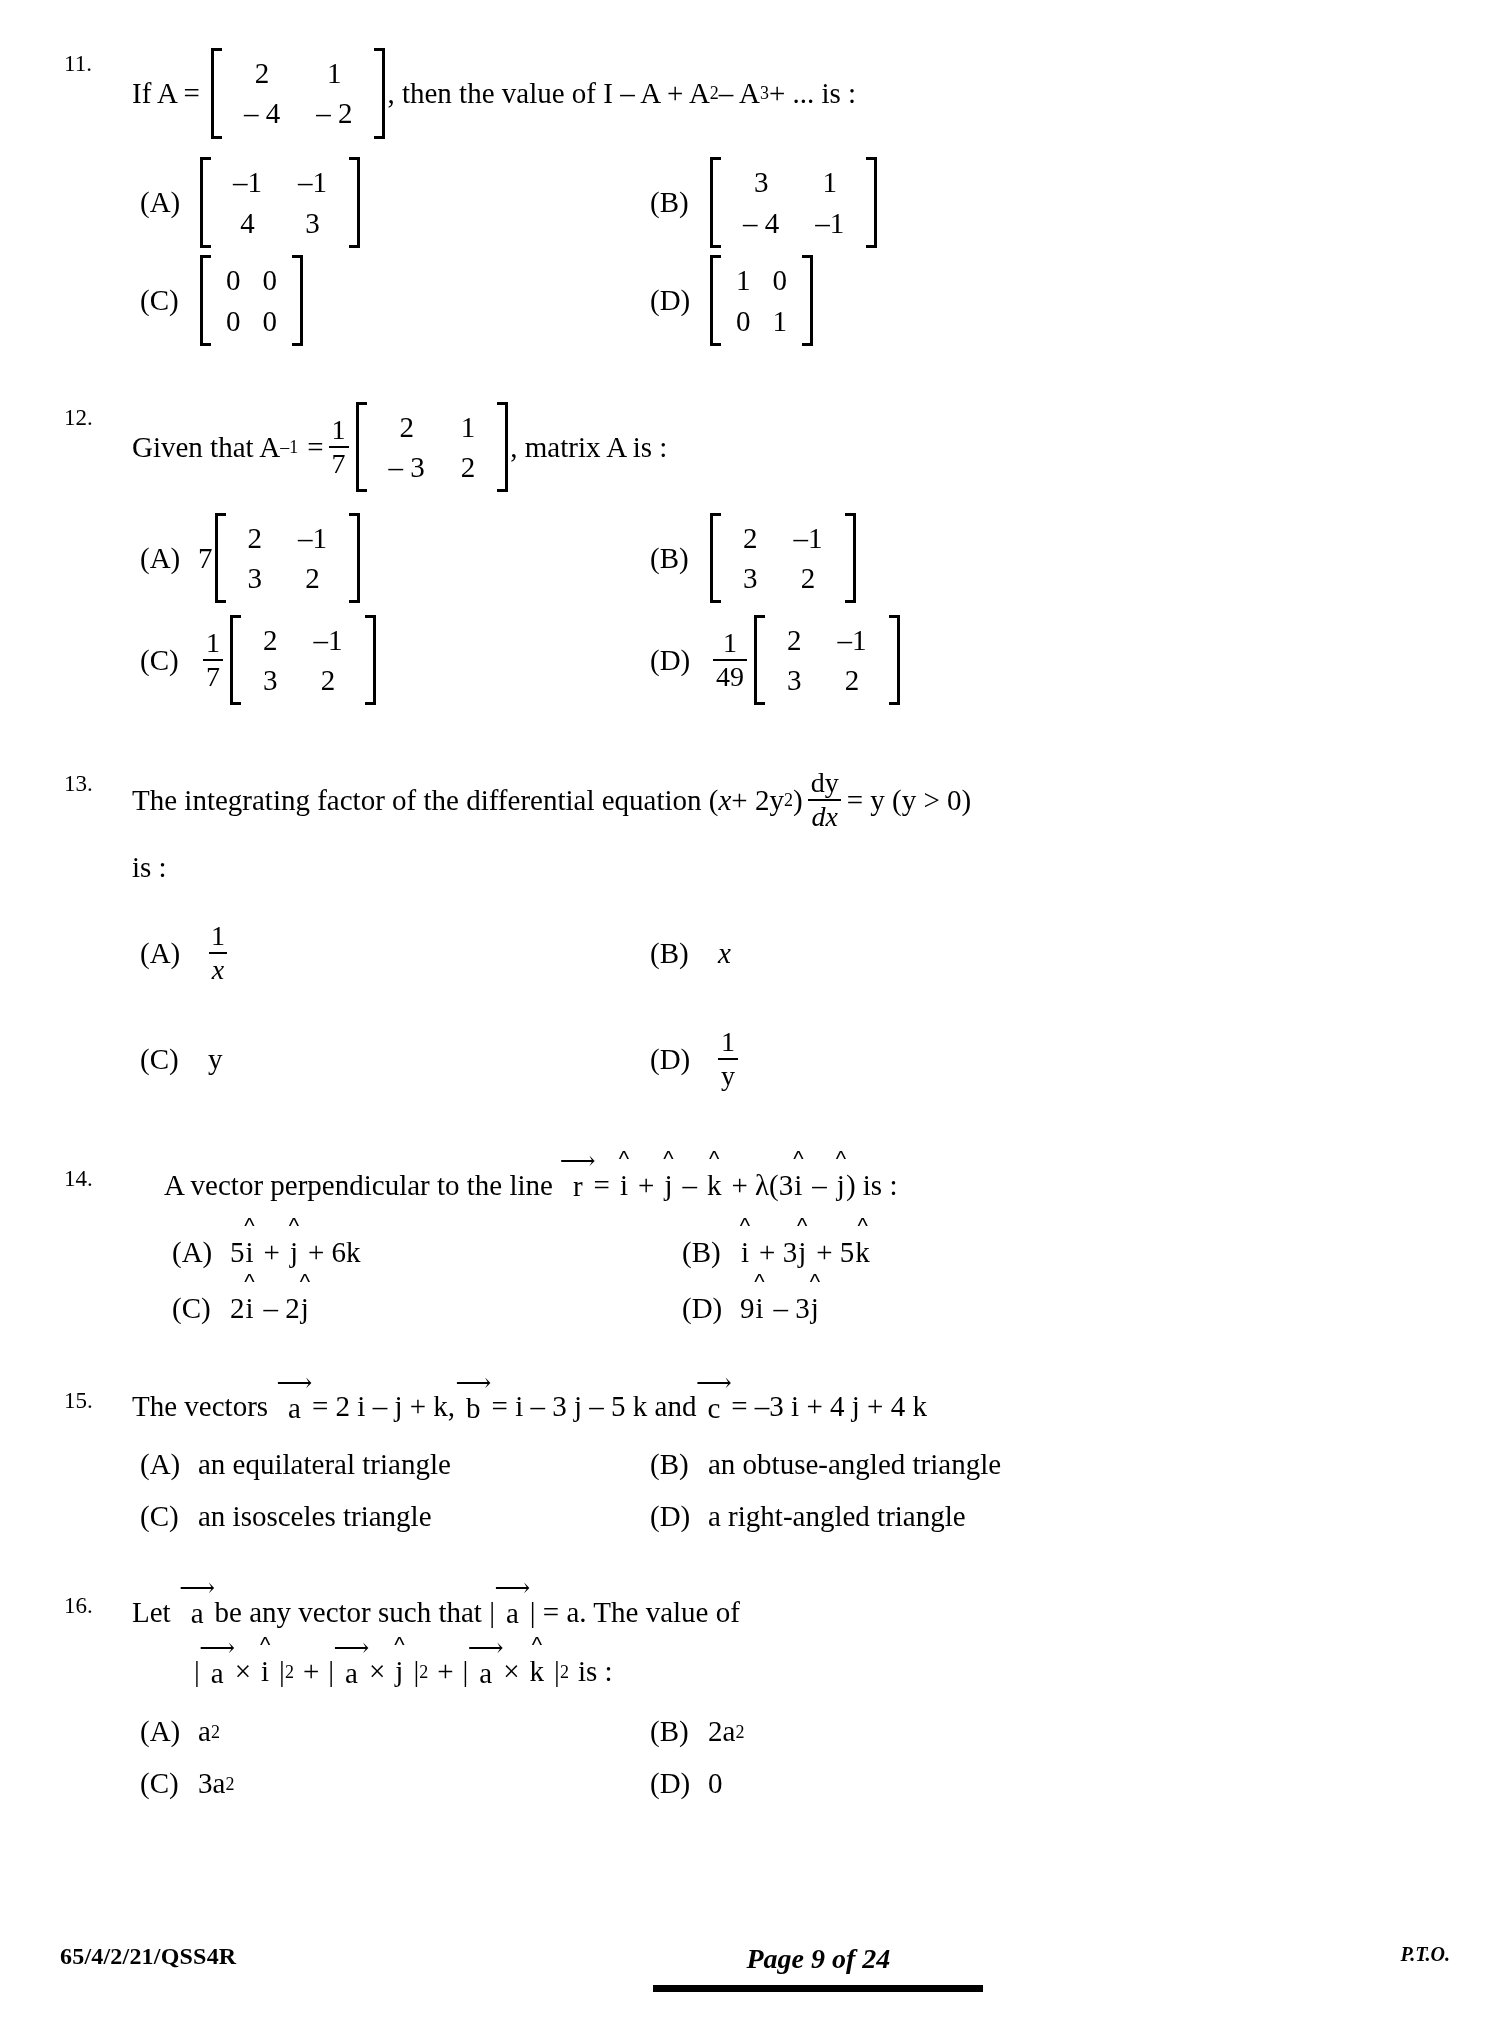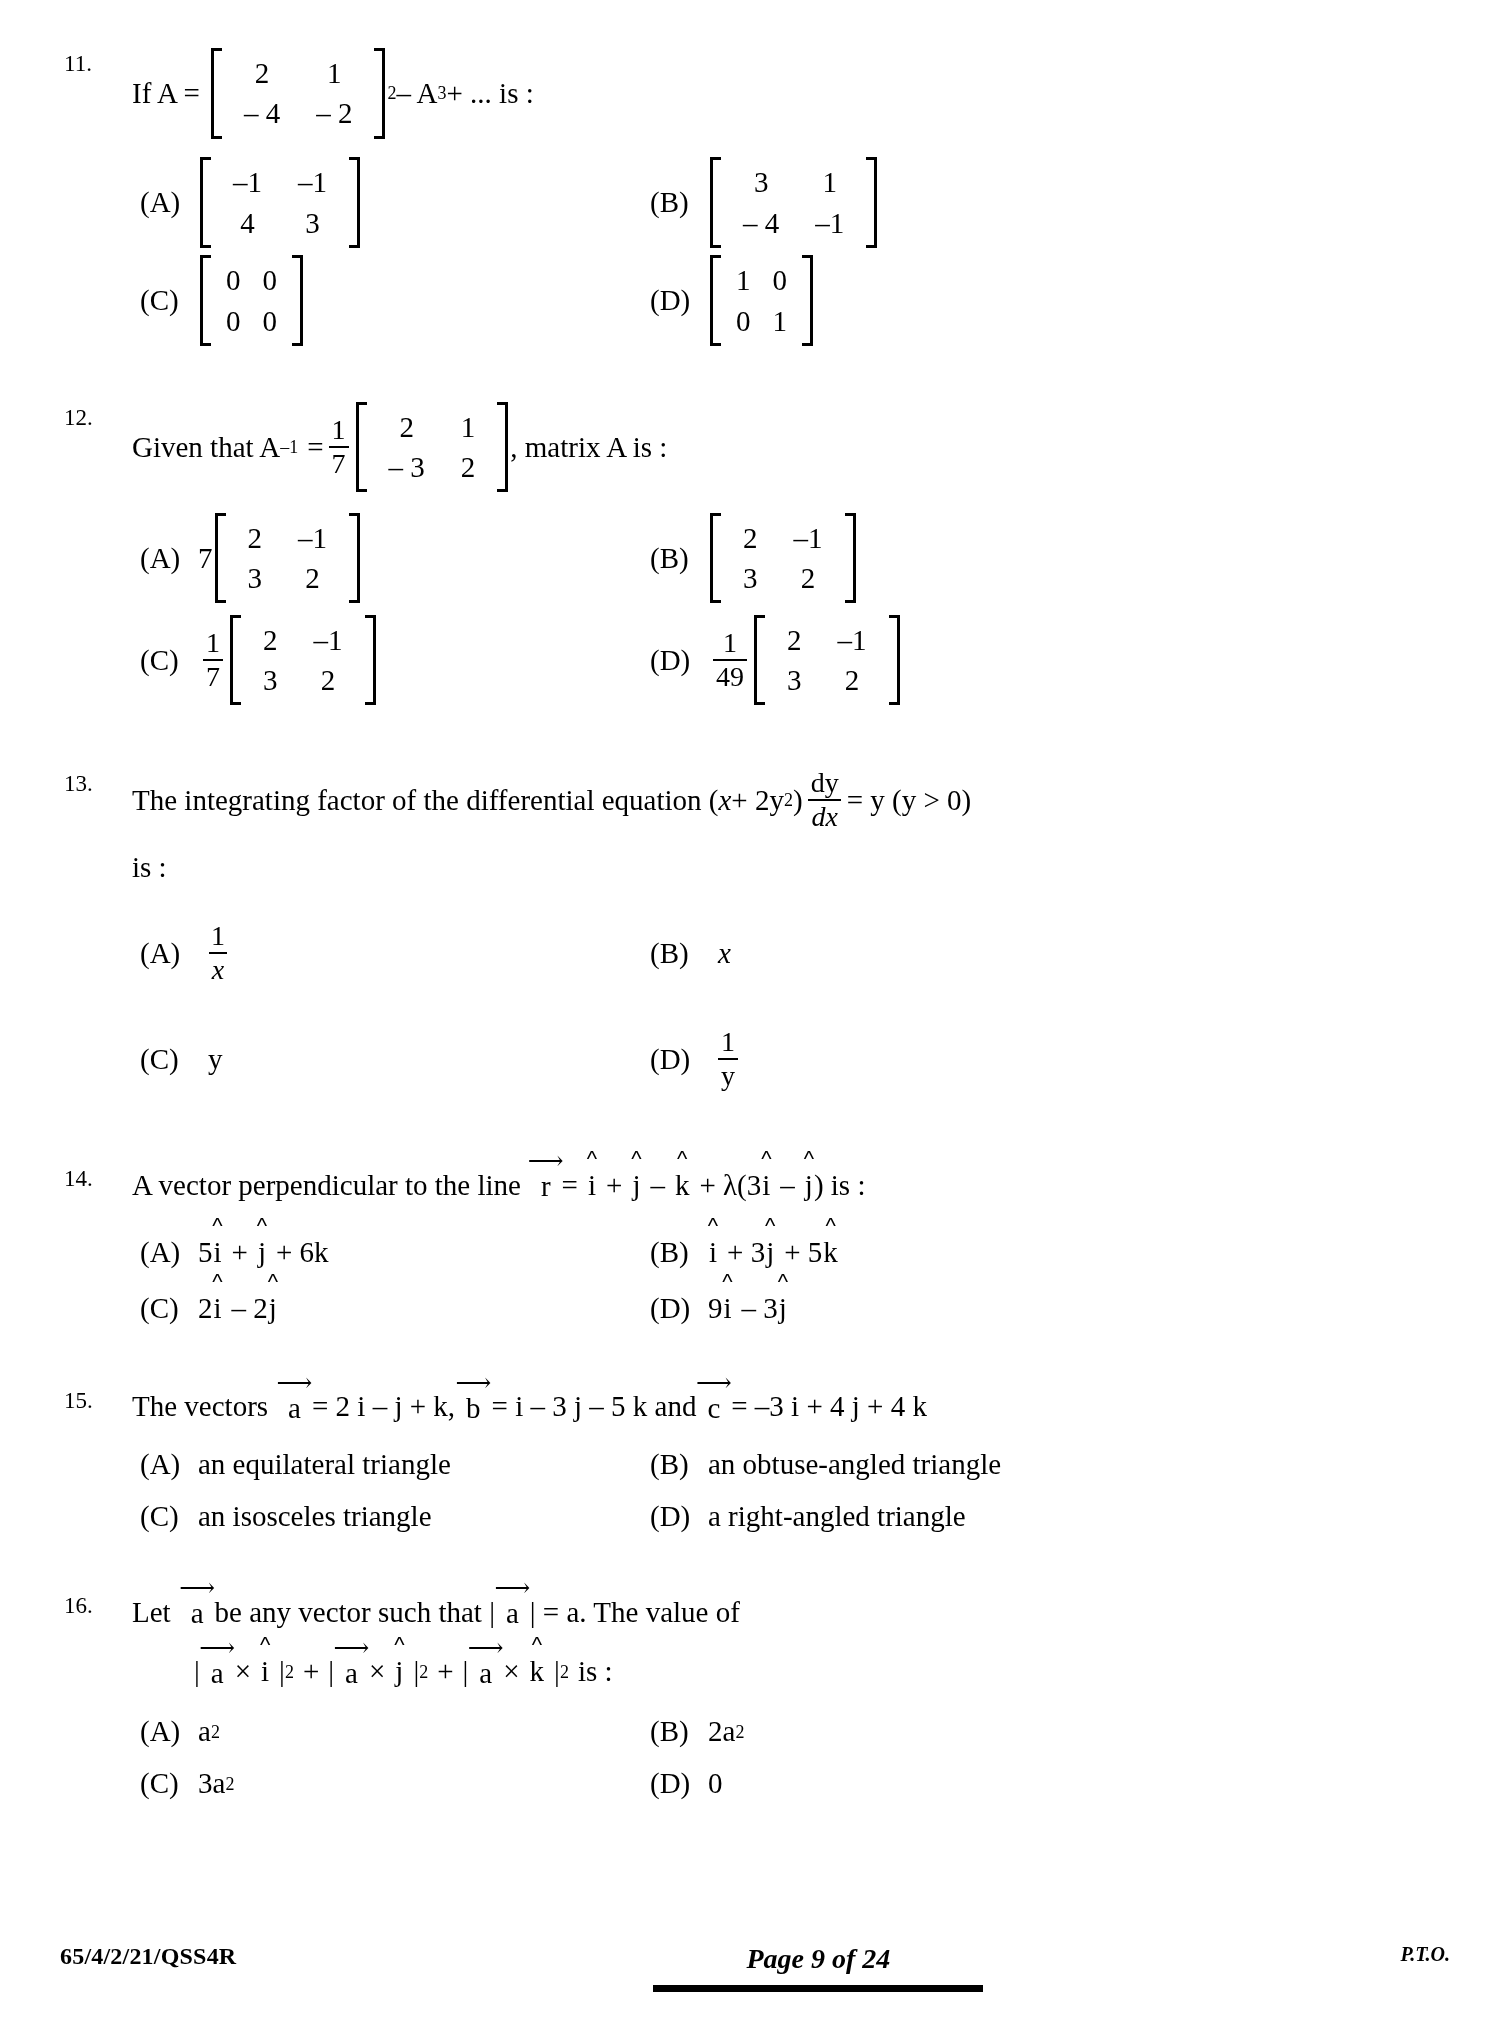--- a/index.html
+++ b/index.html
@@ -211,20 +211,21 @@
           <span class="mat">
             <span class="br br-l"></span>
             <span class="mat-cells mat2 mat-wide">
               <span>2</span>
               <span>1</span>
               <span>– 4</span>
               <span>– 2</span>
             </span>
             <span class="br br-r"></span>
           </span>
+          <span>, then the value of I – A + A</span>
             <sup>2</sup>
             <span> – A</span>
             <sup>3</sup>
             <span> + ... is :</span>
         </div>
 
         <div class="opts" style="margin-top:18px;">
           <div class="opt opt-tall">
             <span class="opt-lbl">(A)</span>
             <span class="opt-val">
@@ -433,21 +434,21 @@
               <span class="frac" style="margin-left:10px;">
                 <span class="num">1</span>
                 <span class="den">y</span>
               </span>
             </span>
           </div>
         </div>
       </div>
     </div>
 
-    <div class="q" style="margin-top:58px;">
+    <div class="q" style="margin-top:58px;gap:32px;">
       <div class="q-num">14.</div>
       <div class="q-body">
         <div class="stem">
           <span>A vector perpendicular to the line</span>
           <span class="sp-lg"></span>
           <span class="vec"><span class="arw">⟶</span><span>r</span></span>
           <span class="sp"></span>
             <span>=</span>
             <span class="sp"></span>
           <span class="hatv"><span class="hat">^</span><span>i</span></span>

